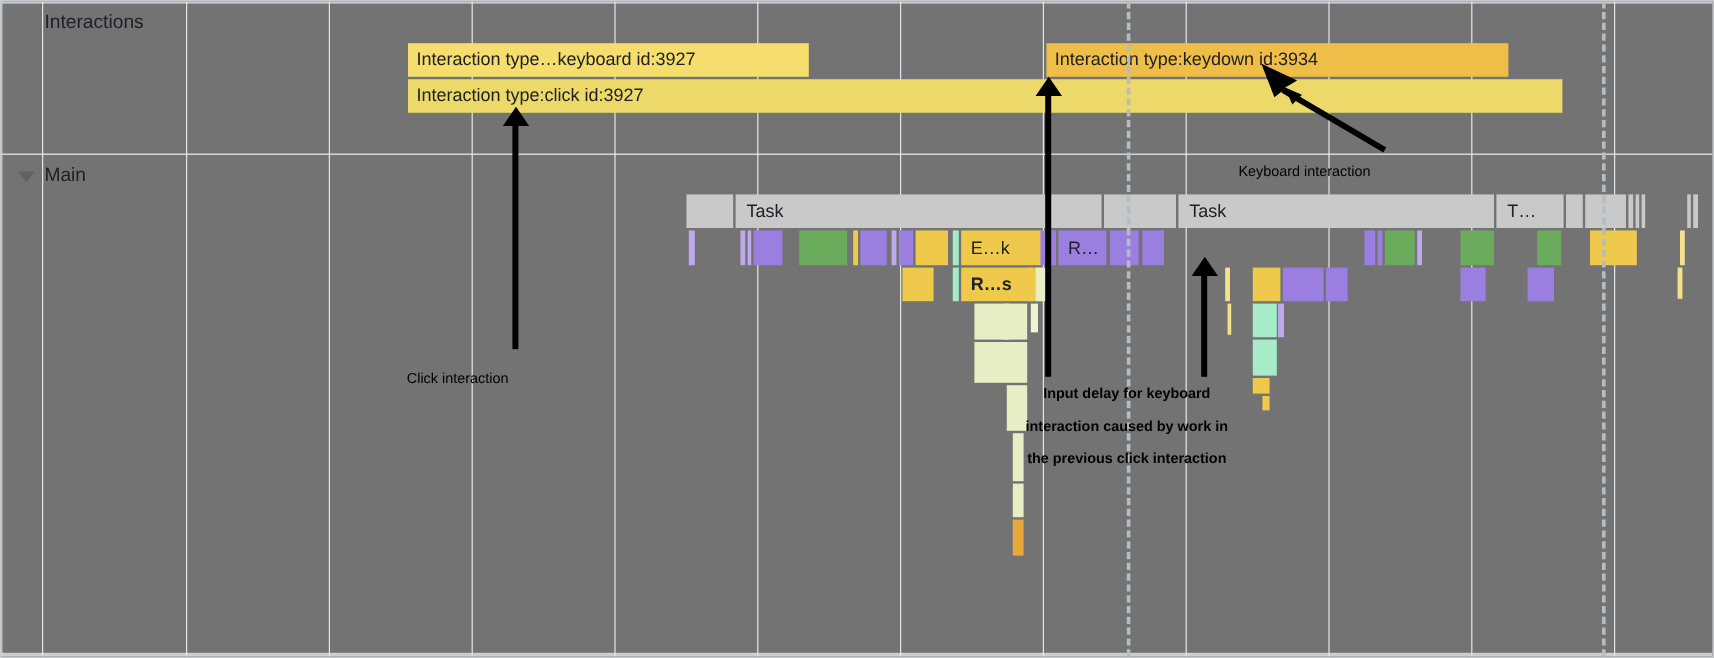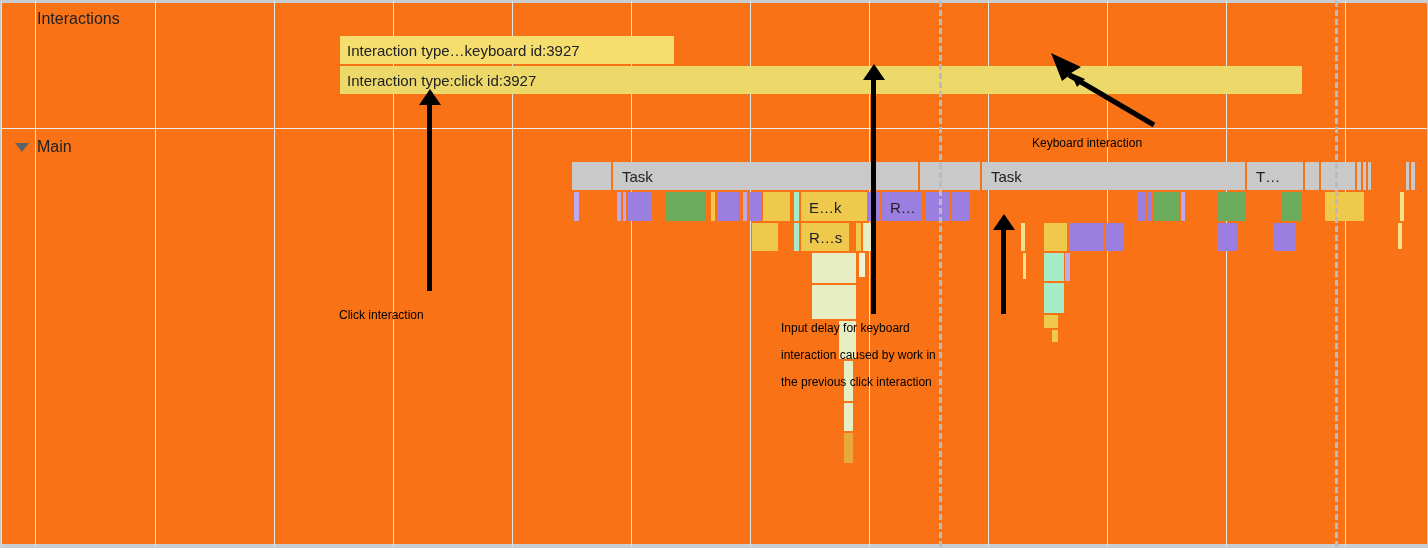--- a/index.html
+++ b/index.html
@@ -1,17 +1,17 @@
 <!DOCTYPE html>
 <html><head>
 <meta charset="utf-8">
 <style>
   html,body{margin:0;padding:0;background:#fff;}
   body{font-family:"Liberation Sans","DejaVu Sans",sans-serif;}
-  #root{position:relative;width:1428px;height:548px;overflow:hidden;background:#f97316;
+  #root{position:relative;width:1428px;height:548px;overflow:hidden;background:#737373;
         border:1px solid #c8ccd0;box-sizing:border-box;}
 
   
   .vgrid{position:absolute;top:0;bottom:0;width:1px;background:#e4e6e8;}
   .vgrid.dashed{width:0;border-left:3px dashed #b9bcbf;background:none;}
   .hsep{position:absolute;left:0;right:0;height:1px;background:#ededed;}
   .topedge{position:absolute;left:0;right:0;top:0;height:2px;background:#c9ced3;}
   .botedge{position:absolute;left:0;right:0;bottom:0;height:3px;background:#c9ced3;}
   .leftedge{position:absolute;top:0;bottom:0;width:1px;background:#dcdfe2;}
 
@@ -39,21 +39,21 @@
   .b-yellow-l{background:#f7e08a;}
   .b-pale{background:#e7eec4;}
   .b-pale2{background:#eef3d6;}
   .b-orange{background:#e8a93a;}
 
   .flabel{position:absolute;left:8px;top:50%;transform:translateY(-50%);
           font-size:15px;color:#202124;white-space:nowrap;}
 
   
   .anno{position:absolute;font-size:12px;color:#000;line-height:27px;white-space:pre;}
-  .anno.center{}
+  .anno.center{text-align:center;font-weight:bold;}
   .arrow-stem{position:absolute;background:#000;width:5px;}
   .arrow-head{position:absolute;width:0;height:0;border-left:11px solid transparent;
               border-right:11px solid transparent;border-bottom:16px solid #000;}
   .diag{position:absolute;}
 </style>
 </head>
 <body>
 
 <div id="root">
 
@@ -82,20 +82,23 @@
   <div class="track-label" style="left:36px;top:137px;">Main</div>
 
   <div class="bar ia-mid" style="left:339px;top:35px;width:334px;height:28px;">
     <span class="bar-label">Interaction type…keyboard id:3927</span>
   </div>
 
   <div class="bar ia-light" style="left:339px;top:65px;width:962px;height:28px;">
     <span class="bar-label">Interaction type:click id:3927</span>
   </div>
 
+  <div class="bar ia-dark" style="left:871px;top:35px;width:385px;height:28px;">
+    <span class="bar-label">Interaction type:keydown id:3934</span>
+  </div>
 
   <div class="bar task" style="left:571px;top:161px;width:39px;height:28px;"></div>
   <div class="bar task" style="left:612px;top:161px;width:305px;height:28px;">
     <span class="tlab">Task</span>
   </div>
   <div class="bar task" style="left:919px;top:161px;width:60px;height:28px;"></div>
   <div class="bar task" style="left:981px;top:161px;width:263px;height:28px;">
     <span class="tlab">Task</span>
   </div>
   <div class="bar task" style="left:1246px;top:161px;width:56px;height:28px;">
@@ -133,21 +136,21 @@
   <div class="bar b-purple" style="left:1147px;top:191px;width:4px;height:29px;"></div>
   <div class="bar b-green" style="left:1153px;top:191px;width:25px;height:29px;"></div>
   <div class="bar b-purple-l" style="left:1180px;top:191px;width:4px;height:29px;"></div>
   <div class="bar b-green" style="left:1216px;top:191px;width:28px;height:29px;"></div>
   <div class="bar b-green" style="left:1280px;top:191px;width:20px;height:29px;"></div>
   <div class="bar b-yellow" style="left:1324px;top:191px;width:39px;height:29px;"></div>
   <div class="bar b-yellow-l" style="left:1399px;top:191px;width:4px;height:29px;"></div>
 
   <div class="bar b-yellow" style="left:751px;top:222px;width:26px;height:28px;"></div>
   <div class="bar b-mint" style="left:793px;top:222px;width:5px;height:28px;"></div>
-  <div class="bar b-yellow" style="left:800px;top:222px;width:48px;height:28px;">
+  <div class="bar b-yellow" style="left:800px;top:222px;width:69px;height:28px;font-weight:bold;">
     <span class="flabel">R…s</span>
   </div>
   <div class="bar b-yellow" style="left:855px;top:222px;width:5px;height:28px;"></div>
   <div class="bar b-pale" style="left:862px;top:222px;width:9px;height:28px;"></div>
   <div class="bar b-yellow-l" style="left:1020px;top:222px;width:4px;height:28px;"></div>
   <div class="bar b-yellow" style="left:1043px;top:222px;width:23px;height:28px;"></div>
   <div class="bar b-purple" style="left:1068px;top:222px;width:34px;height:28px;"></div>
   <div class="bar b-purple" style="left:1104px;top:222px;width:18px;height:28px;"></div>
   <div class="bar b-purple" style="left:1216px;top:222px;width:21px;height:28px;"></div>
   <div class="bar b-purple" style="left:1272px;top:222px;width:22px;height:28px;"></div>

